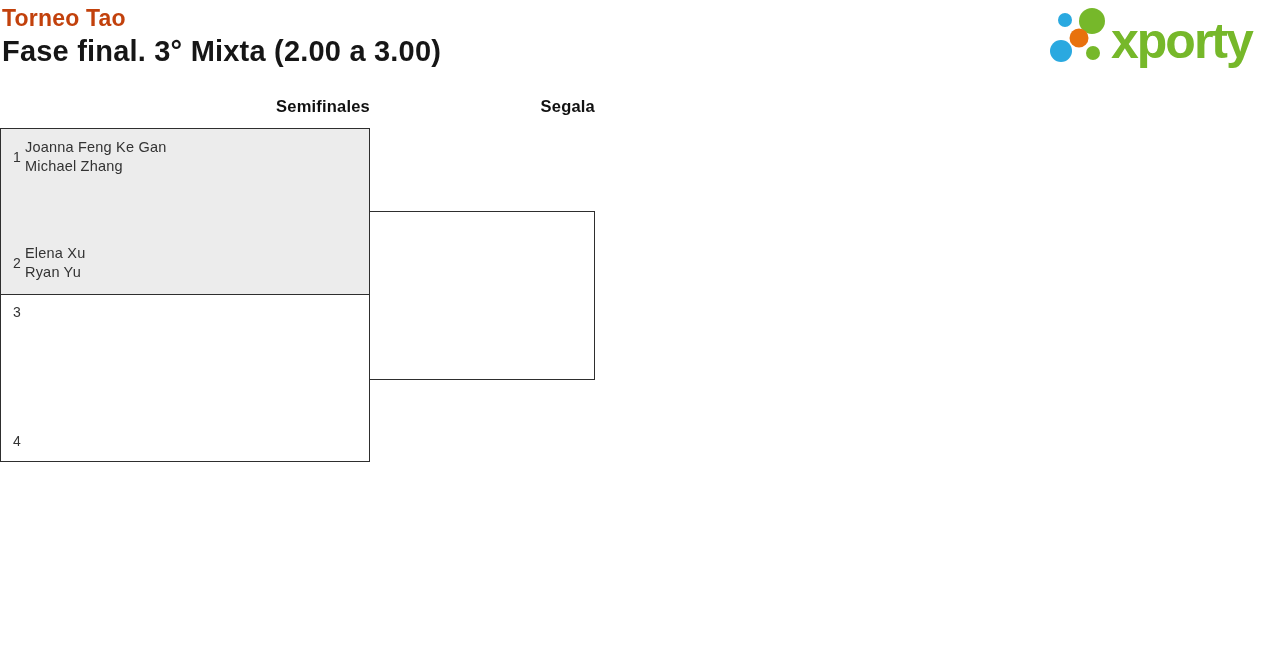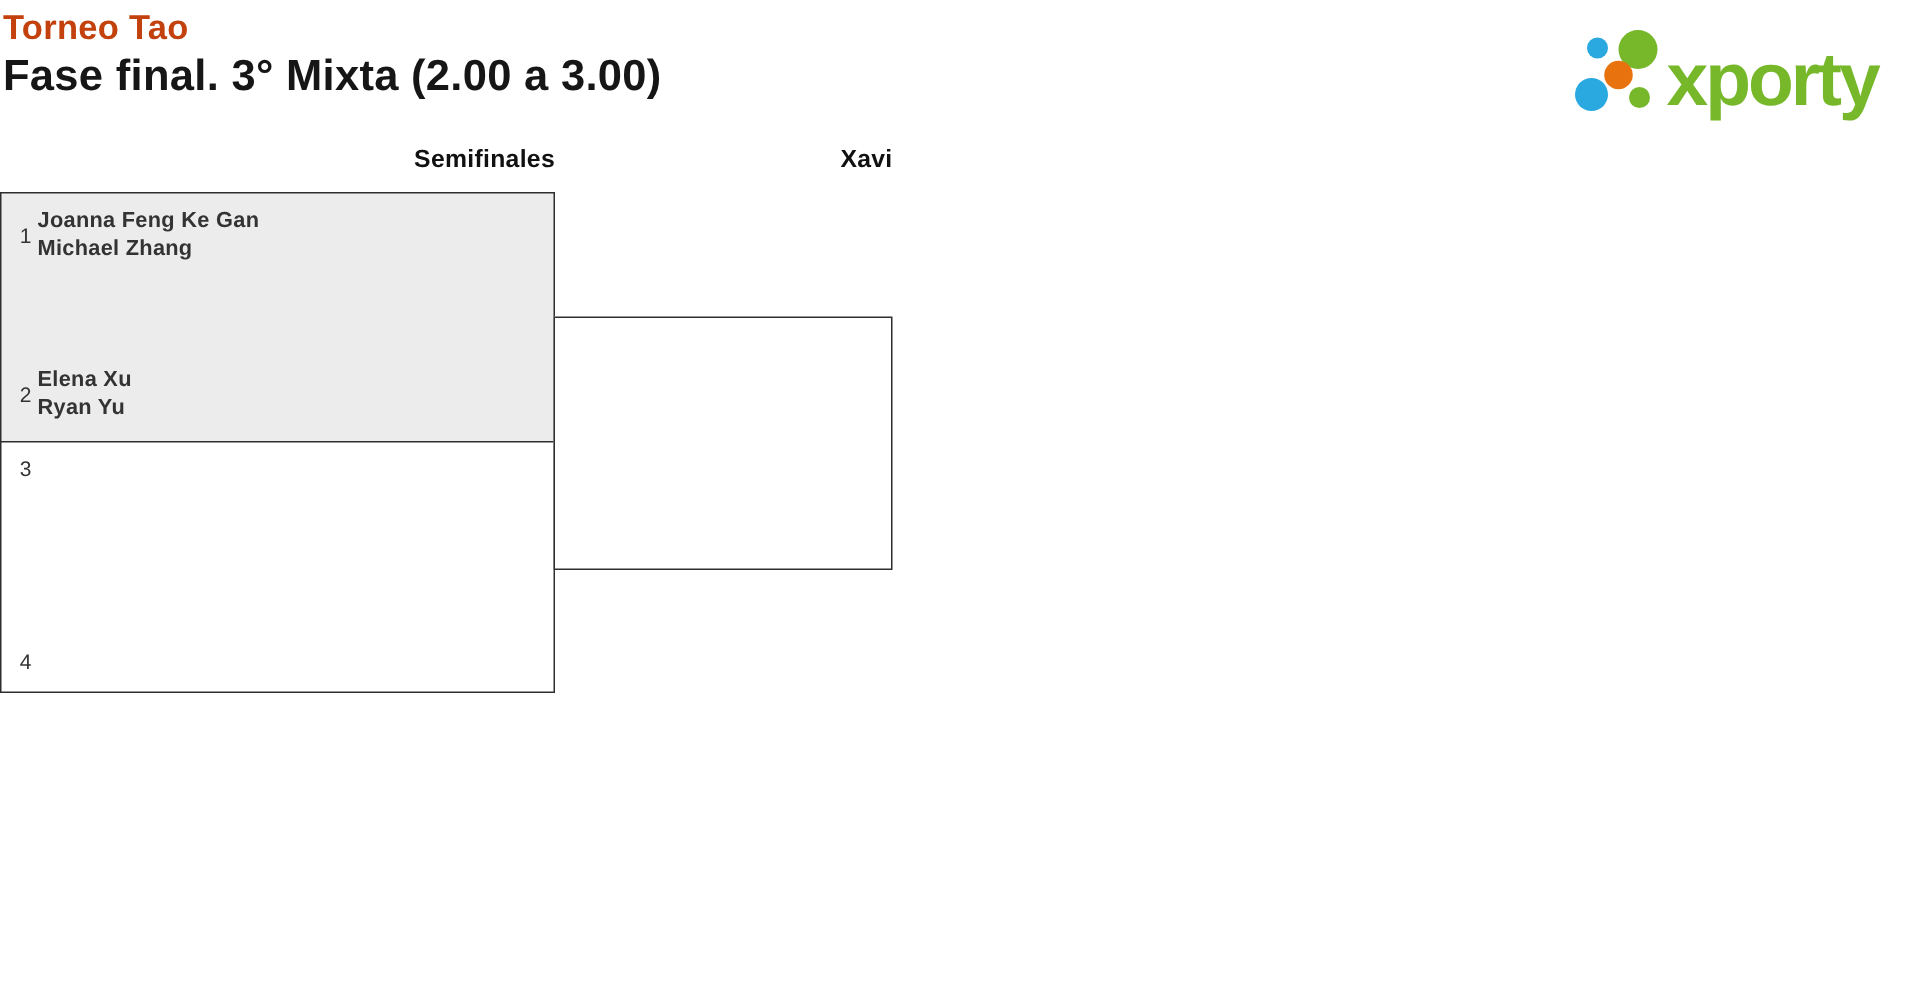--- a/index.html
+++ b/index.html
@@ -17,21 +17,21 @@
     line-height: 33px; letter-spacing: 0.2px;
     white-space: nowrap;
   }
   .page-subtitle {
     position: absolute; left: 2px; top: 35px;
     font-size: 29px; font-weight: 600; color: #161616;
     line-height: 33px; letter-spacing: 0.2px;
     white-space: nowrap;
   }
   .logo {
-    position: absolute; top: 12px; right: 0;
+    position: absolute; top: 0; right: 0;
     width: 232px; height: 72px;
   }
   .logo svg { display: block; }
   
   .round-header {
     position: absolute; top: 97px;
     font-size: 16.5px; font-weight: 600; color: #111111;
     text-align: right; letter-spacing: 0.2px;
   }
   .round-header.semis { left: 0; width: 370px; }
@@ -48,21 +48,21 @@
   .match.m2 { top: 294px; height: 168px; background: #ffffff; }
 
   .team { display: flex; align-items: center; }
   .seed {
     width: 16px; min-width: 16px; text-align: center;
     font-size: 14px; color: #333333;
   }
   .players { display: flex; flex-direction: column; }
   .player {
     font-size: 14.5px; color: #333333; line-height: 19px;
-    letter-spacing: 0.2px; white-space: nowrap; font-weight: bold;
+    letter-spacing: 0.2px; white-space: nowrap;
   }
   .schedule {
     text-align: center; font-size: 14.5px; color: #333333;
     letter-spacing: 0.2px;
   }
   .final-slot {
     position: absolute; left: 369px; top: 211px;
     width: 226px; height: 169px;
     border: 1px solid #2e2e2e; background: #ffffff;
   }
@@ -80,21 +80,21 @@
       <circle cx="44" cy="21" r="13" fill="#76b82a"></circle>
       <circle cx="31" cy="38" r="9.5" fill="#e8720d"></circle>
       <circle cx="13" cy="51" r="11" fill="#2aa9e0"></circle>
       <circle cx="45" cy="53" r="7" fill="#76b82a"></circle>
     </g>
     <text x="63" y="58" font-size="50" font-weight="bold" letter-spacing="-2" font-family="Liberation Sans, sans-serif" fill="#76b82a">xporty</text>
   </svg>
 </div>
 
 <div class="round-header semis">Semifinales</div>
-<div class="round-header final">Xavi</div>
+<div class="round-header final">Segala</div>
 
 <div class="match m1">
   <div class="team">
     <span class="seed">1</span>
     <span class="players">
       <span class="player">Joanna Feng Ke Gan</span>
       <span class="player">Michael Zhang</span>
     </span>
   </div>
   <div class="team">

